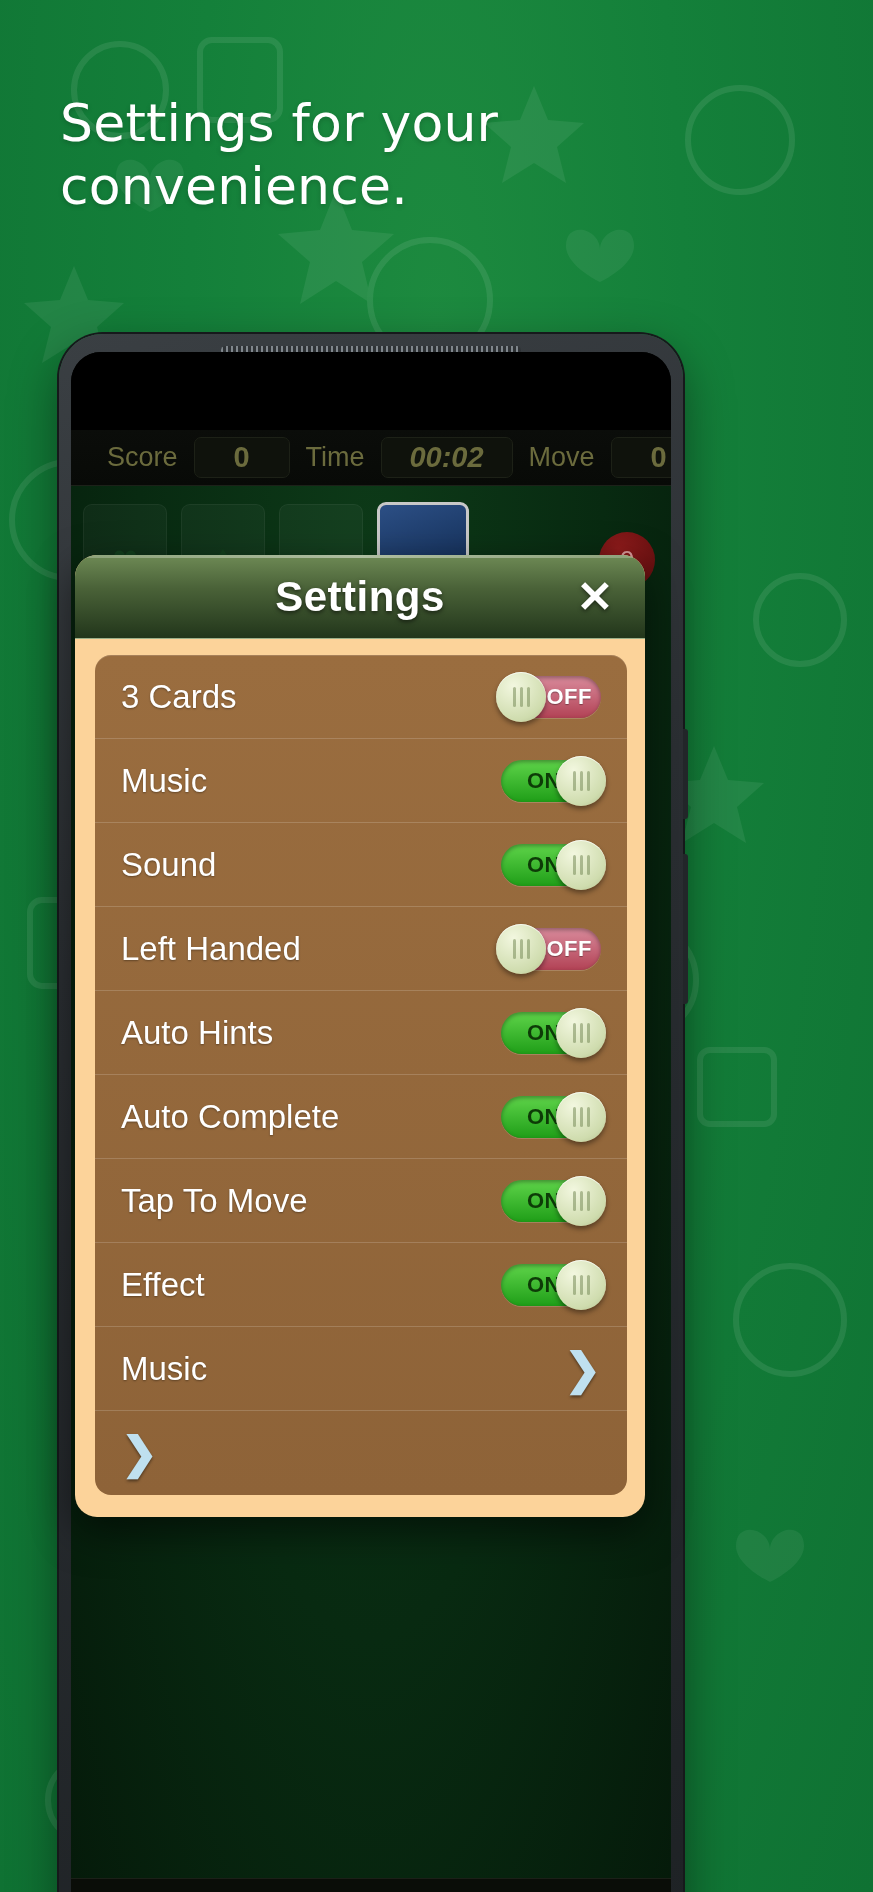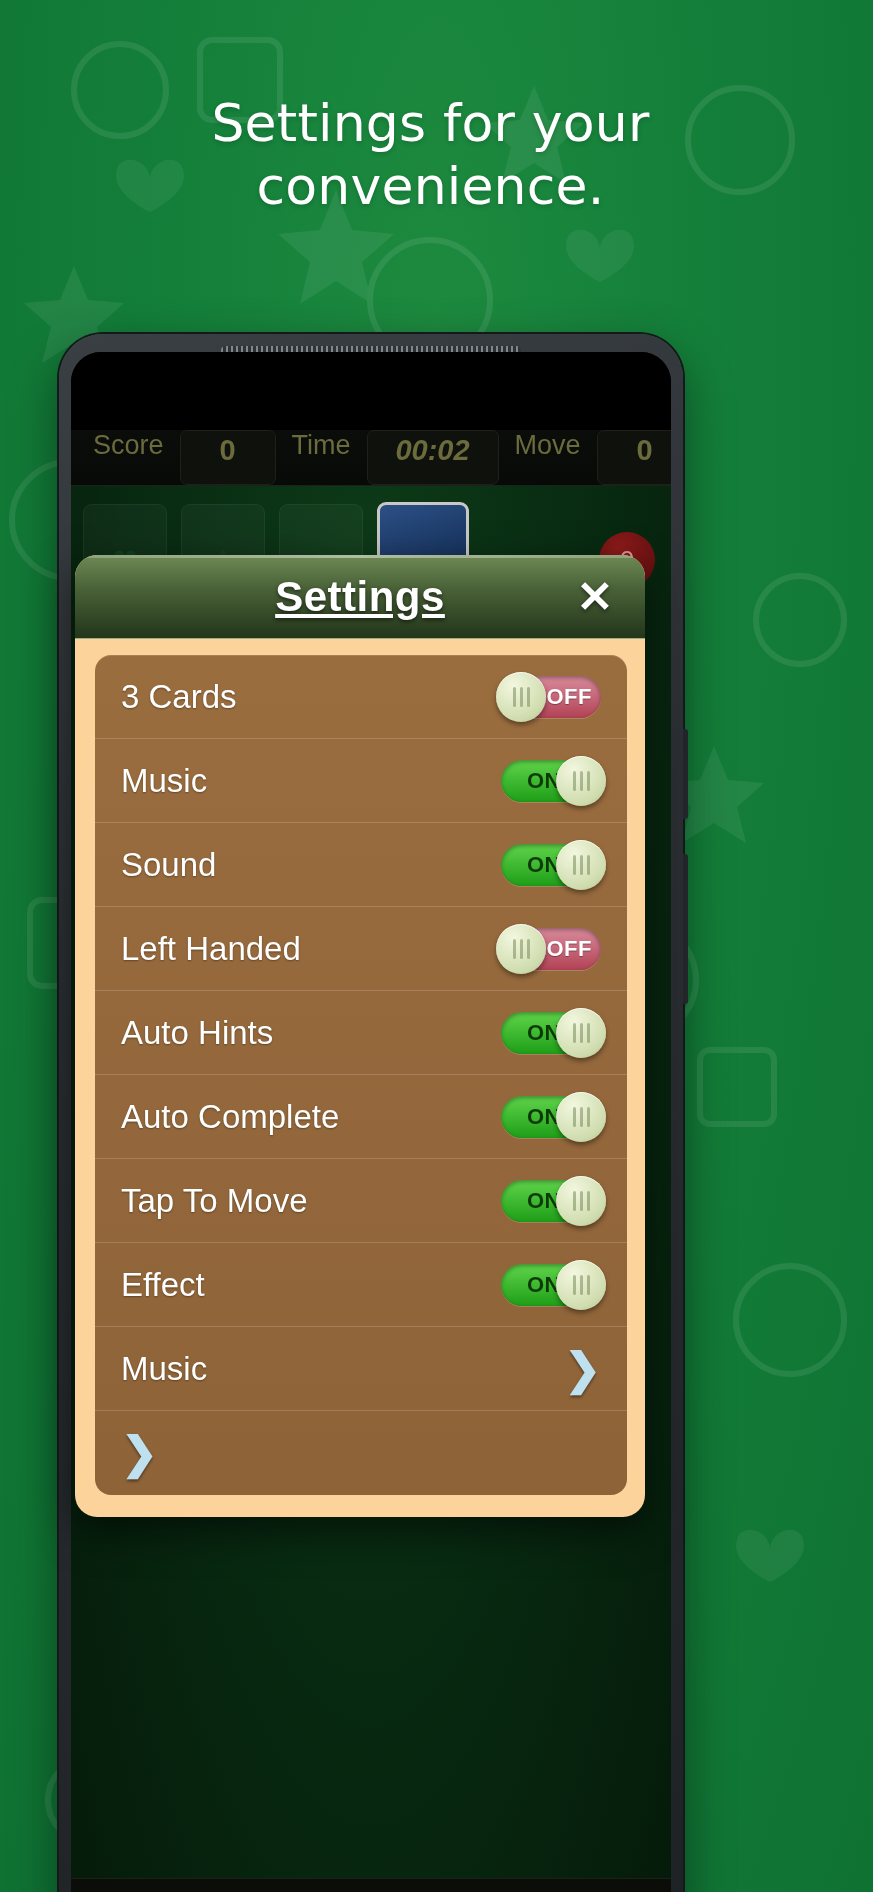--- a/index.html
+++ b/index.html
@@ -25,21 +25,20 @@
     inset: 0;
     opacity: .085;
     pointer-events: none;
   }
 
   .promo-title {
     position: absolute;
     top: 92px;
     left: 0;
     right: 12px;
-    text-align: center;
     color: #ffffff;
     font-family: "DejaVu Sans", sans-serif;
     font-size: 52px;
     line-height: 1.22;
     font-weight: 400;
     letter-spacing: .2px;
     text-shadow: 0 2px 5px rgba(0,0,0,.18);
     padding: 0 60px;
   }
 
@@ -86,24 +85,25 @@
     background: #050705;
     overflow: hidden;
   }
   .screen-top-black {
     height: 78px;
     background: #000;
   }
 
   .statusbar {
     display: flex;
+    align-items: center;
     height: 56px;
     background: linear-gradient(#0b0d0a, #080a07);
     border-bottom: 1px solid #1c2119;
-    padding: 0 6px;
+    padding: 0 20px;
   }
   .stat-label {
     color: #6b6b3d;
     font-size: 27px;
     padding: 0 16px;
     white-space: nowrap;
   }
   .stat-value {
     color: #6b6b3d;
     font-size: 29px;
@@ -196,21 +196,20 @@
     position: absolute;
     top: 0; left: 0; right: 0; height: 3px;
     background: linear-gradient(to right, rgba(255,255,255,.22), rgba(255,255,255,.45), rgba(255,255,255,.22));
   }
   .dialog-title {
     color: #ffffff;
     font-size: 42px;
     font-weight: 700;
     letter-spacing: .5px;
     text-shadow: 0 2px 4px rgba(0,0,0,.55);
-    text-decoration: underline;
   }
   .close-btn {
     position: absolute;
     right: 26px;
     top: 50%;
     transform: translateY(-50%);
     width: 48px; height: 48px;
     display: flex; align-items: center; justify-content: center;
     color: #fff;
     font-size: 44px;

